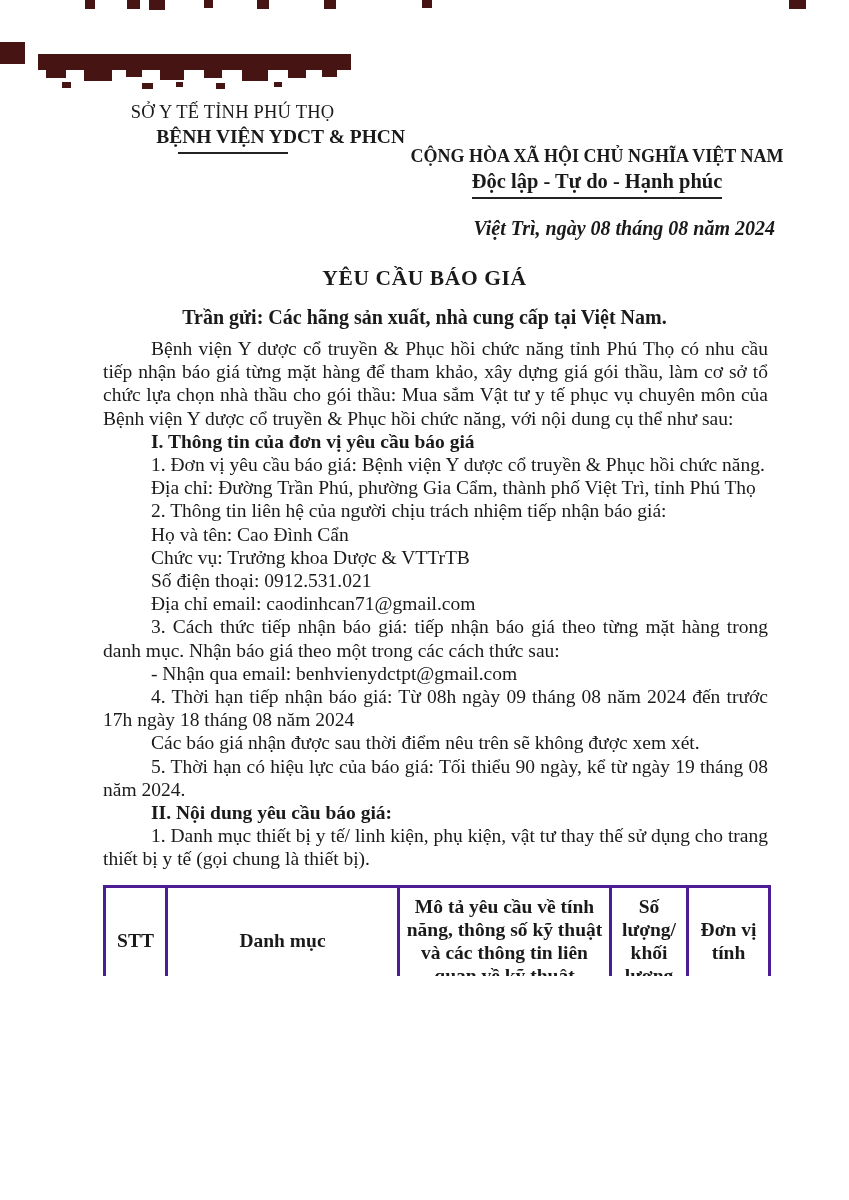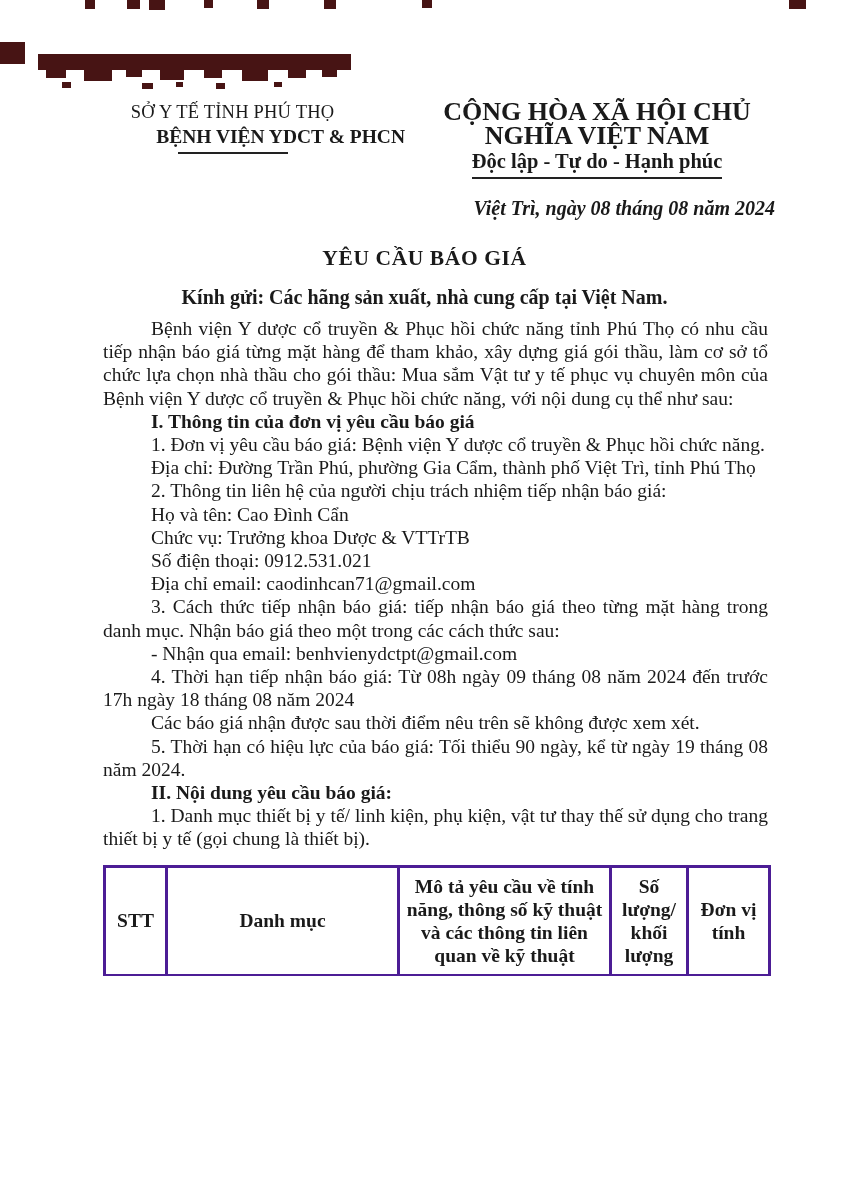--- a/index.html
+++ b/index.html
@@ -12,21 +12,21 @@
     overflow:hidden;
   }
   
   .artifact{position:absolute;background:#471414;}
   
   .header{display:flex;padding:100px 60px 0 60px;}
   .header-left{flex:0 0 345px;text-align:center;}
   .header-right{flex:1;text-align:center;}
   .org-line1{font-size:18.5px;line-height:24px;letter-spacing:.2px;}
   .org-line2{font-size:19.5px;line-height:25px;font-weight:bold;text-align:right;}
-  .motto-line1{font-size:26px;line-height:24px;font-weight:bold;}
+  .motto-line1{font-size:18px;line-height:24px;font-weight:bold;margin-top:44px;}
   .motto-line2{font-size:20.5px;line-height:26px;font-weight:bold;text-align:center;}
   .rule{border-top:2px solid #222;margin:3px auto 0;}
   .rule-left{width:110px;}
   .rule-right{width:250px;}
   .dateline{
     margin-top:16px;padding-right:74px;
     text-align:right;font-style:italic;font-weight:bold;font-size:20px;line-height:26px;
   }
   .doc-title{
     margin-top:24px;text-align:center;
@@ -104,21 +104,21 @@
       <div class="motto-line1">CỘNG HÒA XÃ HỘI CHỦ NGHĨA VIỆT NAM</div>
       <div class="motto-line2">Độc lập - Tự do - Hạnh phúc</div>
       <div class="rule rule-right"></div>
     </div>
   </div>
 
   <div class="dateline">Việt Trì, ngày 08 tháng 08 năm 2024</div>
 
   <div class="doc-title">YÊU CẦU BÁO GIÁ</div>
 
-  <div class="salutation">Kính gửi: Các hãng sản xuất, nhà cung cấp tại Việt Nam.</div>
+  <div class="salutation">Trần gửi: Các hãng sản xuất, nhà cung cấp tại Việt Nam.</div>
 
   <div class="body">
     <p class="para">Bệnh viện Y dược cổ truyền &amp; Phục hồi chức năng tỉnh Phú Thọ có nhu cầu tiếp nhận báo giá từng mặt hàng để tham khảo, xây dựng giá gói thầu, làm cơ sở tổ chức lựa chọn nhà thầu cho gói thầu: Mua sắm Vật tư y tế phục vụ chuyên môn của Bệnh viện Y dược cổ truyền &amp; Phục hồi chức năng, với nội dung cụ thể như sau:</p>
     <p class="para heading">I. Thông tin của đơn vị yêu cầu báo giá</p>
     <p class="para">1. Đơn vị yêu cầu báo giá: Bệnh viện Y dược cổ truyền &amp; Phục hồi chức năng.</p>
     <p class="para">Địa chỉ: Đường Trần Phú, phường Gia Cẩm, thành phố Việt Trì, tỉnh Phú Thọ</p>
     <p class="para">2. Thông tin liên hệ của người chịu trách nhiệm tiếp nhận báo giá:</p>
     <p class="para">Họ và tên: Cao Đình Cẩn</p>
     <p class="para">Chức vụ: Trưởng khoa Dược &amp; VTTrTB</p>
     <p class="para">Số điện thoại: 0912.531.021</p>

